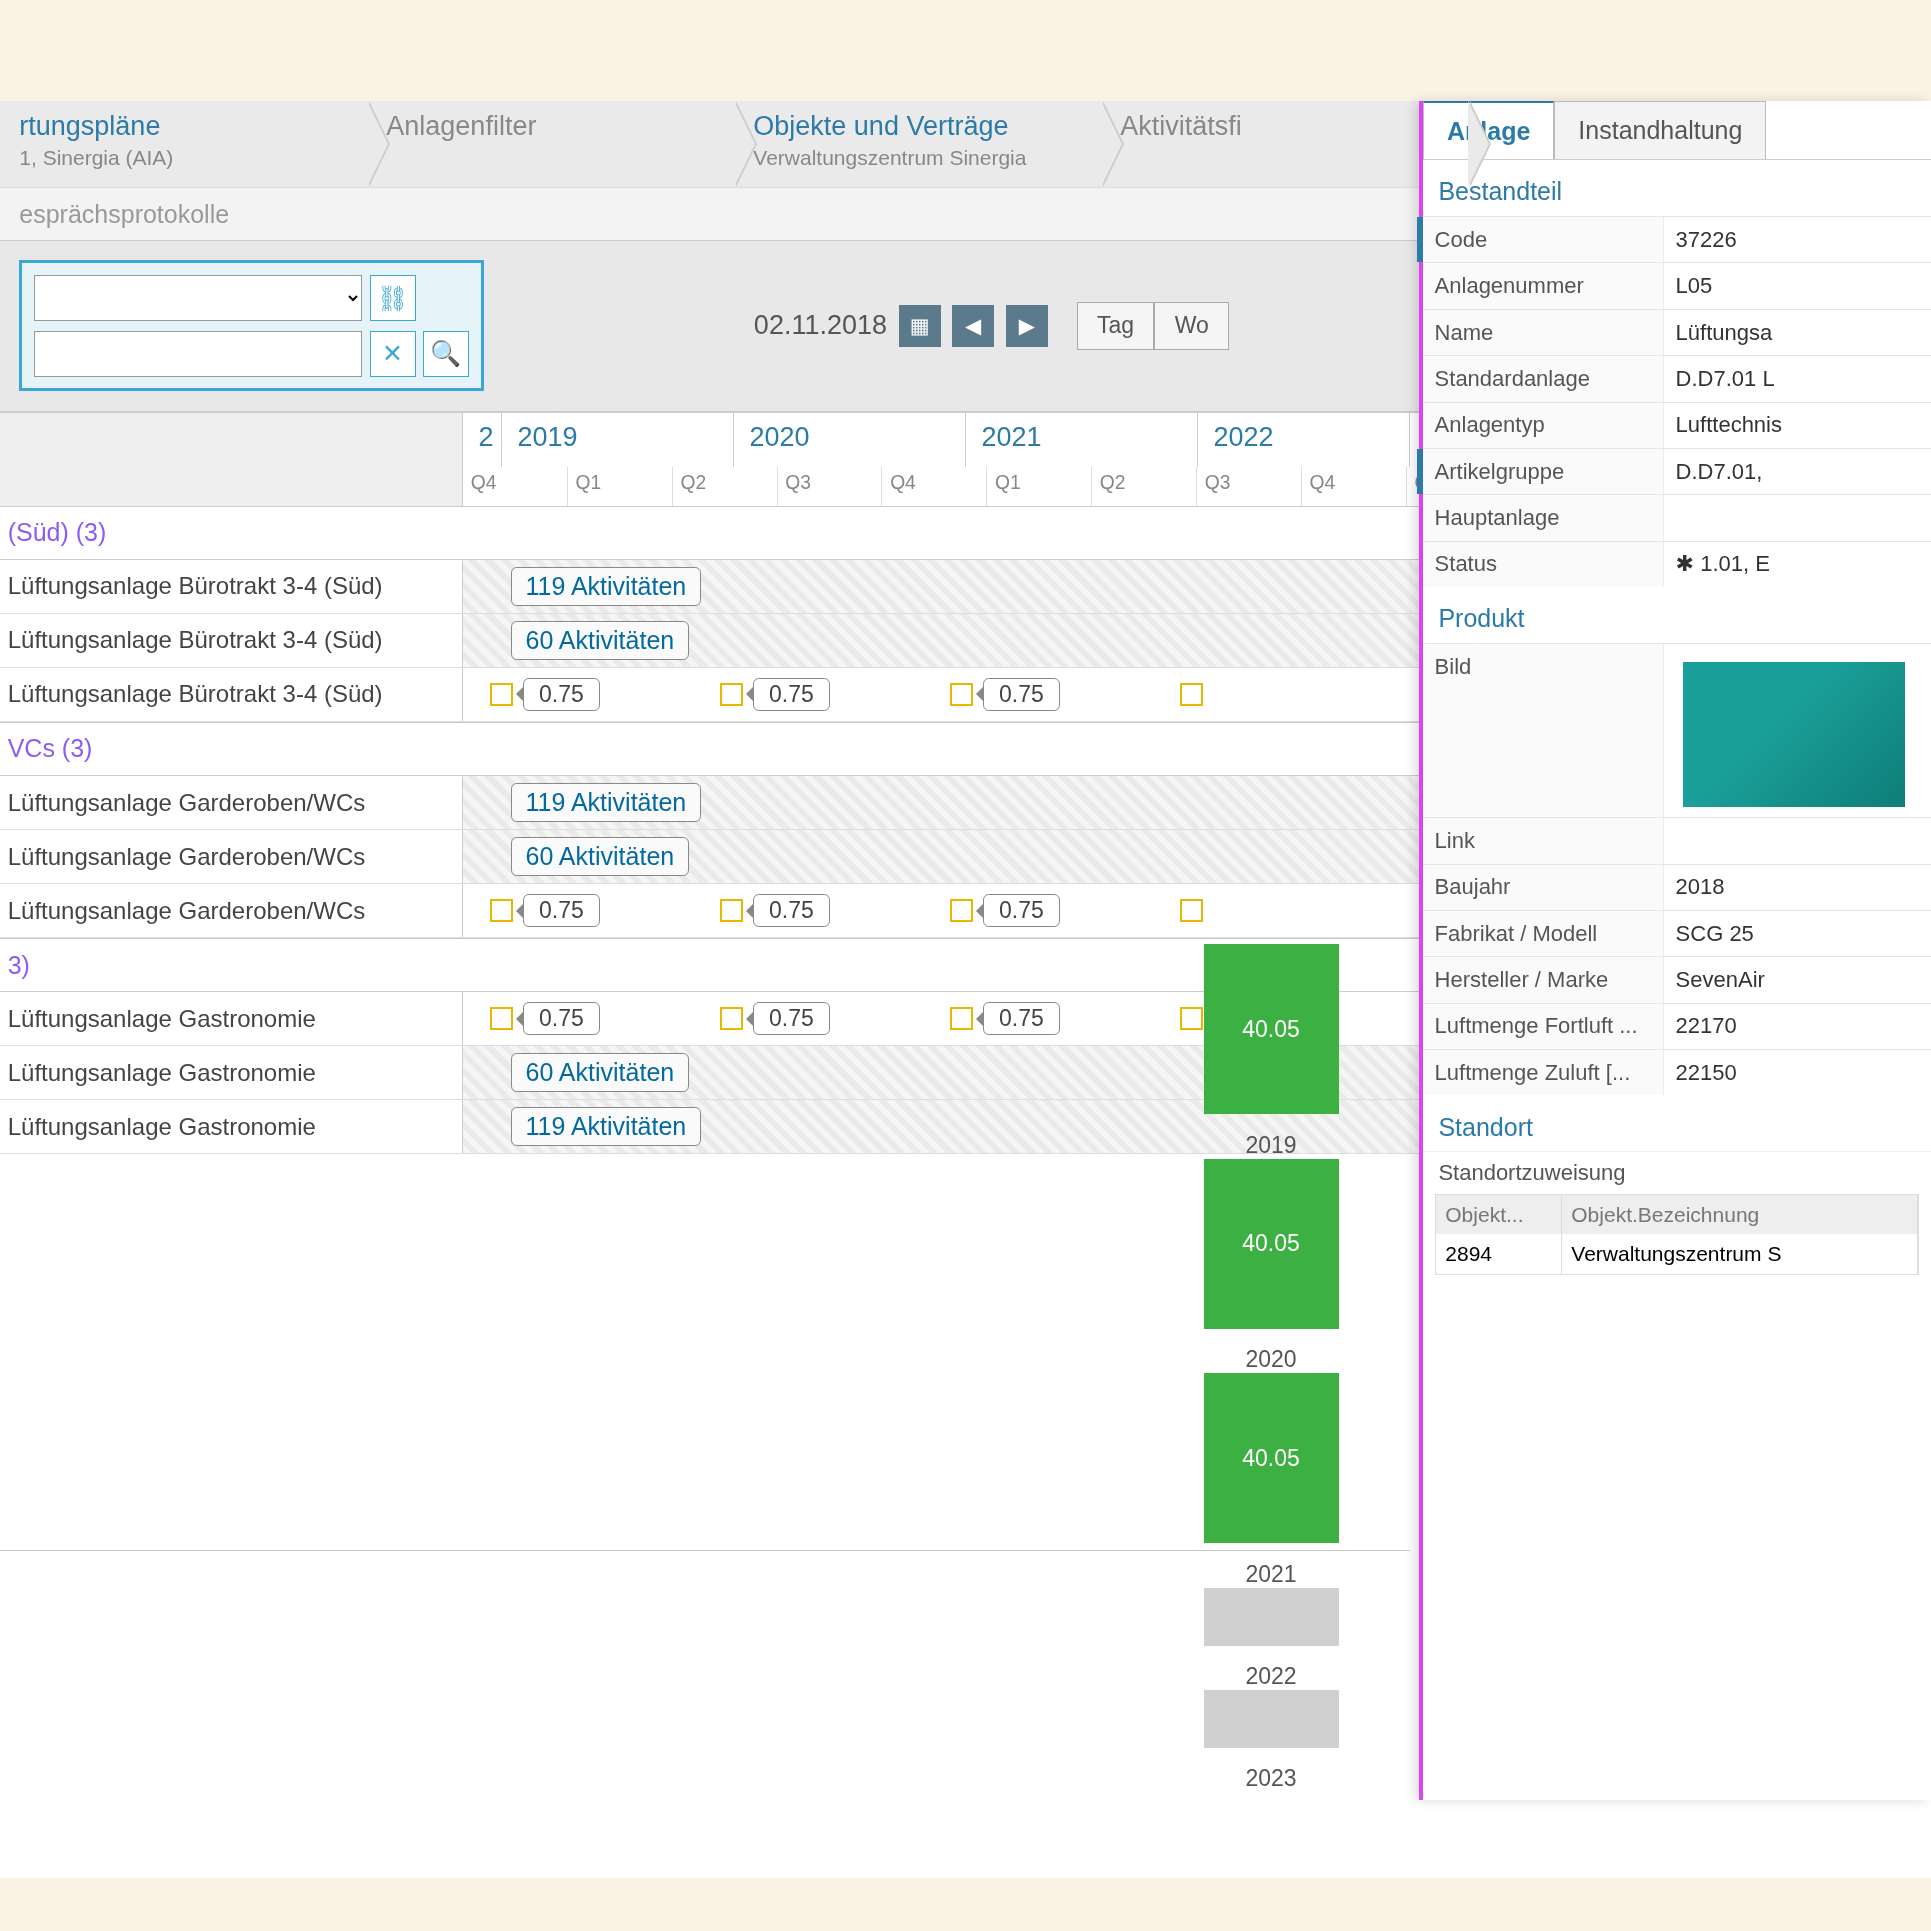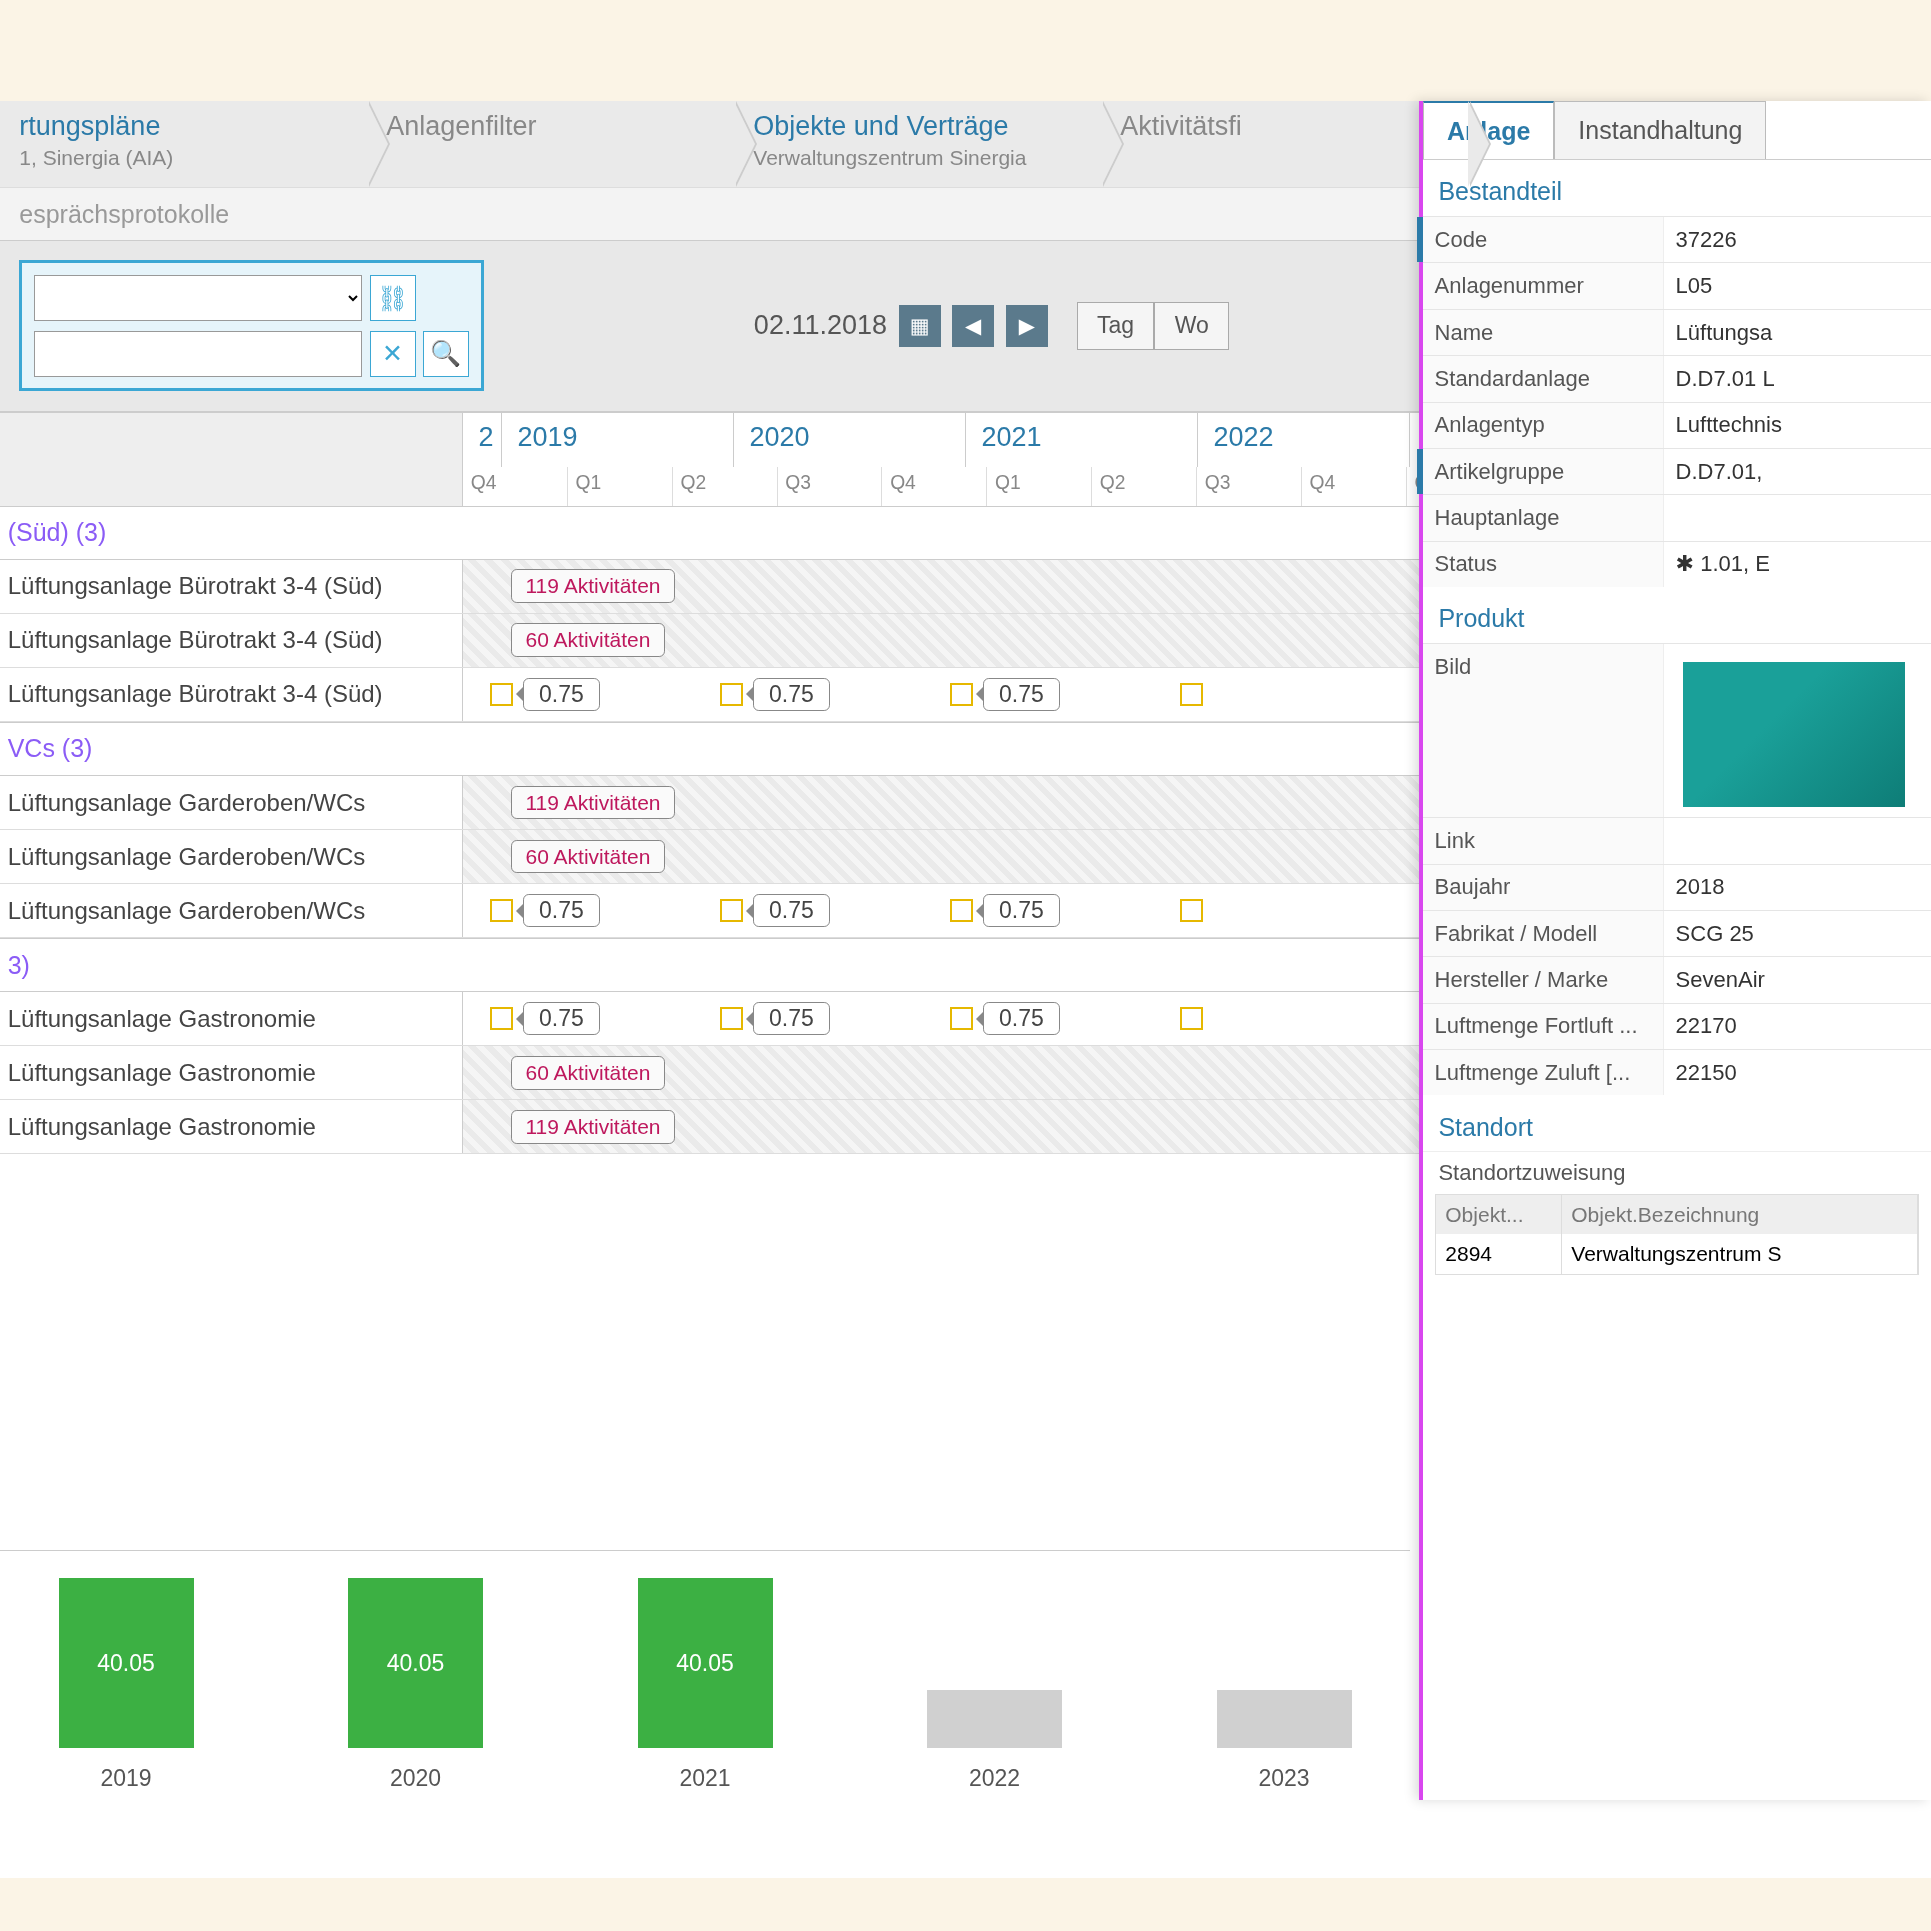--- a/index.html
+++ b/index.html
@@ -35,21 +35,21 @@
 .tl-year { border-right: 1px solid #ccc; padding: 9.7px 15.4px; font-size: 27px; color: #2b7aa8; }
 .tl-quarters { display: flex; height: 39px; font-size: 19.3px; color: #888; }
 .tl-q { border-right: 1px solid #ddd; text-align: left; padding: 5.8px 7.7px; flex: 1; }
 
 
 .gantt { }
 .g-group { font-size: 25px; color: #8b5cf6; padding: 11.6px 7.7px; border-bottom: 1px solid #ccc; border-top: 1px solid #ccc; font-weight: 500; }
 .g-row { display: flex; height: 54px; border-bottom: 1px solid #ddd; align-items: center; }
 .g-label { width: 463px; padding-left: 7.7px; font-size: 24px; color: #444; border-right: 1px solid #ccc; height: 100%; display: flex; align-items: center; white-space: nowrap; overflow: hidden; }
 .g-cells { flex: 1; position: relative; display: flex; align-items: center; height: 100%; }
-.act-pill { border: 1px solid #888; border-radius: 5.8px; padding: 3.9px 13.5px; font-size: 21px; color: #be185d; background: #fafafa; margin-left: 48px; }
+.act-pill { border: 1px solid #888; border-radius: 5.8px; padding: 3.9px 13.5px; font-size: 25px; color: #0369a1; background: #fafafa; margin-left: 48px; }
 .marker { width: 23px; height: 23px; border: 2.9px solid #e6b800; background: #fff; margin-left: 27px; }
 .val-pill { border: 1px solid #888; border-radius: 5.8px; padding: 1.9px 15.4px; font-size: 23px; color: #444; background: #fff; margin-left: 9.7px; position: relative; }
 .val-pill::before { content: ""; position: absolute; left: -7.7px; top: 50%; transform: translateY(-50%); border-top: 7.7px solid transparent; border-bottom: 7.7px solid transparent; border-right: 7.7px solid #888; }
 .yearcol { display: flex; align-items: center; width: 230px; }
 .hatched { background: repeating-linear-gradient(45deg, #f5f5f5, #f5f5f5 5.8px, #eaeaea 5.8px, #eaeaea 11.6px); }
 
 
 .panel { position: absolute; right: 0; top: 0; width: 512px; height: 1699px; background: #fff; border-left: 4px solid #d946ef; box-shadow: -3.9px 0 11.6px rgba(0,0,0,0.15); }
 .tabs { display: flex; border-bottom: 1px solid #ccc; }
 .tab { padding: 13.5px 23px; font-size: 25px; color: #555; border: 1px solid #bbb; border-bottom: none; background: #f3f3f3; cursor: pointer; }
@@ -63,21 +63,21 @@
 .prod-img { width: 222px; height: 145px; background: linear-gradient(135deg, #1aa099 40%, #0e7d77 100%); margin: 7.7px; display: inline-block; }
 .loc-table { margin: 0 11.6px; border: 1px solid #ddd; font-size: 21px; }
 .loc-head { display: flex; background: #eee; color: #777; }
 .loc-head div, .loc-body div { padding: 7.7px 9.7px; border-right: 1px solid #ddd; }
 .loc-body { display: flex; }
 .loc-c1 { width: 126px; }
 .loc-c2 { flex: 1; }
 
 
 .chart-area { position: absolute; left: 0; bottom: 19.3px; width: 1410px; height: 309px; border-top: 1px solid #ccc; padding-top: 9.7px; background: #fff; }
-.bars { display: flex; justify-content: space-between; align-items: flex-end; height: 232px; padding: 0 39px; }
+.bars { display: flex; justify-content: flex-end; align-items: flex-end; height: 232px; padding: 0 52px; flex-direction: column; }
 .bar-wrap { display: flex; flex-direction: column; align-items: center; width: 174px; }
 .bar { width: 135px; background: #3cb043; color: #fff; display: flex; align-items: center; justify-content: center; font-size: 23px; }
 .bar.light { background: #d0d0d0; }
 .bar-label { margin-top: 17.4px; font-size: 23px; color: #555; }
 
 .search-stack { display: flex; flex-direction: column; gap: 9.7px; }
 </style>
 </head>
 <body>
 

